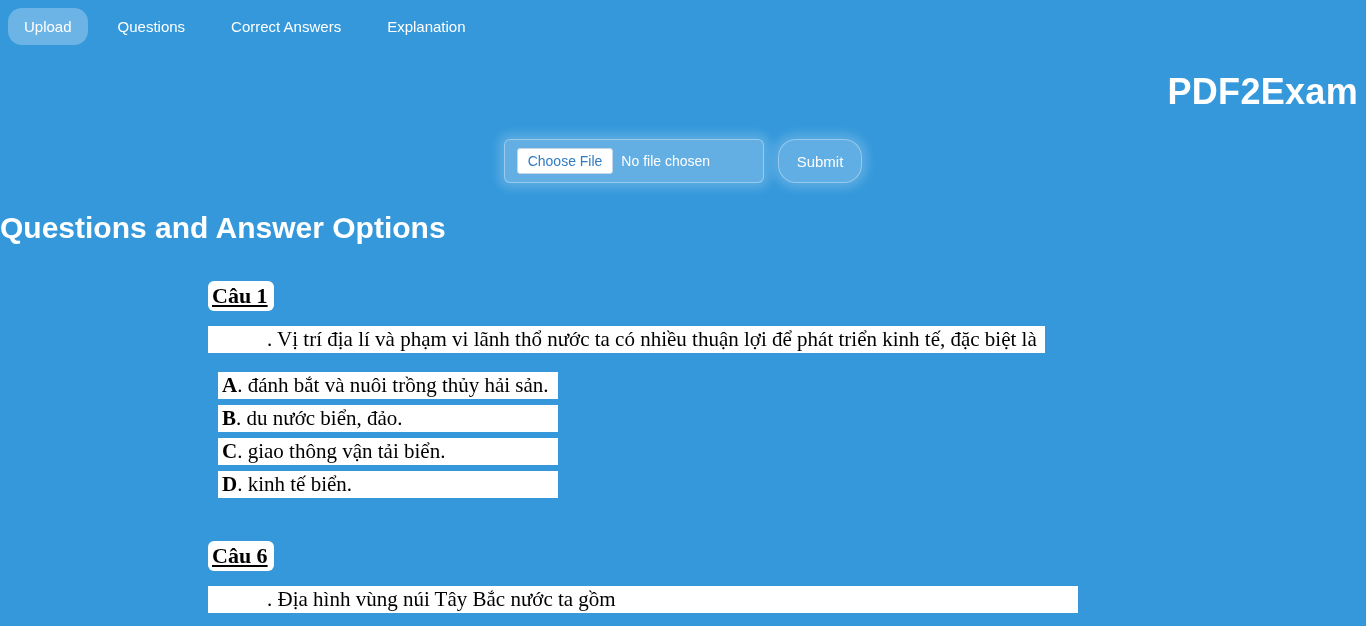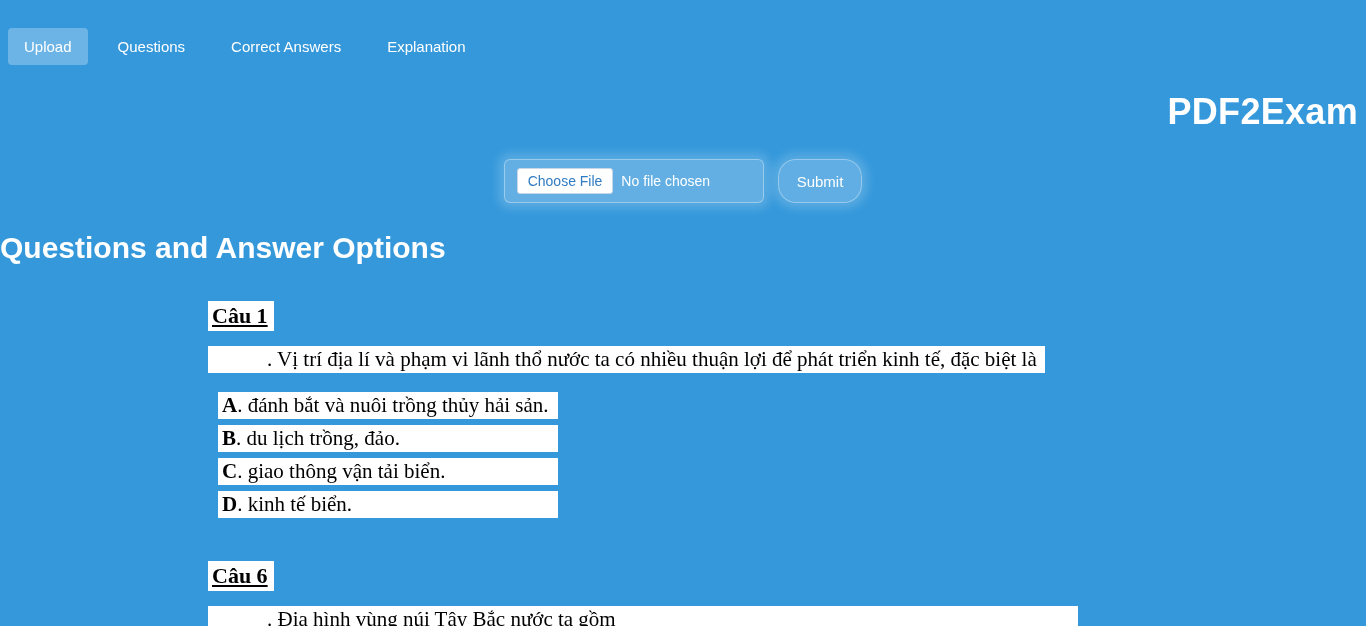--- a/index.html
+++ b/index.html
@@ -13,22 +13,21 @@
   .navbar {
     display: flex;
     align-items: center;
     padding: 8px 8px 12px 8px;
   }
   .nav-item {
     padding: 10px 16px;
     color: #fff;
     font-size: 15px;
     cursor: pointer;
-    border-radius: 4px;
-    margin-top: 20px;
+    border-radius: 14px;
   }
   .nav-item.active {
     background: rgba(255,255,255,0.28);
   }
   .nav-item + .nav-item { margin-left: 14px; }
 
   .page-title {
     text-align: right;
     font-size: 36px;
     font-weight: 700;
@@ -98,20 +97,21 @@
   .q-header {
     display: inline-block;
     background: #fff;
     color: #000;
     font-family: "Times New Roman", Times, serif;
     font-size: 22px;
     font-weight: 700;
     padding: 2px 6px 2px 4px;
     text-decoration: underline;
     margin-bottom: 12px;
+    border-radius: 6px;
   }
   .q-line, .opt-line {
     display: block;
     background: #fff;
     color: #000;
     font-family: "Times New Roman", Times, serif;
     font-size: 21px;
     padding: 1px 8px 1px 4px;
     margin: 3px 0;
     width: fit-content;
@@ -147,21 +147,21 @@
 
 <div class="content">
 
   <div class="q-block">
     <div class="q-header">Câu 1</div>
     <div>
       <span class="q-line"><span class="lead"></span><span>. Vị trí địa lí và phạm vi lãnh thổ nước ta có nhiều thuận lợi để phát triển kinh tế, đặc biệt là</span></span>
     </div>
     <div class="options">
       <span class="opt-line"><span class="letter">A</span><span>. đánh bắt và nuôi trồng thủy hải sản.</span></span>
-      <span class="opt-line"><span class="letter">B</span><span>. du lịch trồng, đảo.</span></span>
+      <span class="opt-line"><span class="letter">B</span><span>. du nước biển, đảo.</span></span>
       <span class="opt-line"><span class="letter">C</span><span>. giao thông vận tải biển.</span></span>
       <span class="opt-line"><span class="letter">D</span><span>. kinh tế biển.</span></span>
     </div>
   </div>
 
   <div class="q-block">
     <div class="q-header">Câu 6</div>
     <div>
       <span class="q-line" style="min-width:870px;"><span class="lead"></span><span>. Địa hình vùng núi Tây Bắc nước ta gồm</span></span>
     </div>

